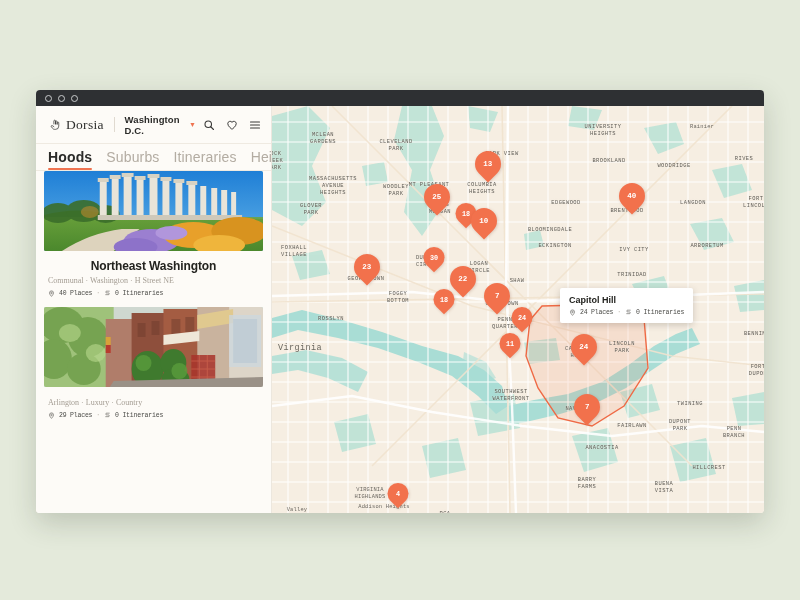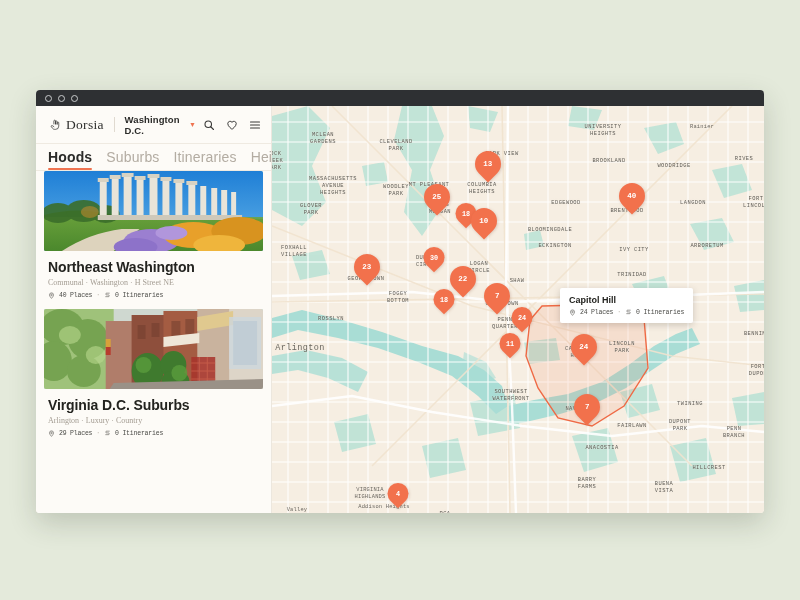--- a/index.html
+++ b/index.html
@@ -93,21 +93,21 @@
   }
 
   #list { flex: 1; overflow: hidden; background: #fdfbf7; padding: 0 8px; }
   .card { margin-bottom: 10px; }
   .thumb {
     width: 100%; height: 80px; border-radius: 2px;
     overflow: hidden; position: relative; background: #9cc;
   }
   .thumb svg { display: block; width: 100%; height: 100%; }
   .card-body { padding: 8px 4px 0; }
-  .card-title { font-size: 14px; font-weight: bold; color: #23231f; letter-spacing: -.1px; }
+  .card-title { font-size: 12px; font-weight: bold; color: #23231f; letter-spacing: -.1px; text-align: center; }
   .card-sub {
     font-family: "Liberation Serif", serif;
     font-size: 8px; color: #a49d93; margin-top: 3px;
   }
   .card-meta {
     margin-top: 5px; display: flex; align-items: center; gap: 4px;
     font-family: "Liberation Mono", monospace;
     font-size: 6.5px; color: #4a4a46; letter-spacing: -.2px;
   }
   .meta-sep { color: #bdb6ab; }
@@ -338,21 +338,20 @@
               <rect x="148" y="48" width="24" height="30" fill="#a8322a" opacity=".85"></rect>
               <g stroke="#d66b52" stroke-width="1" opacity=".6">
                 <path d="M148 54h24M148 62h24M148 70h24M156 48v30M164 48v30"></path>
               </g>
               <rect x="62" y="30" width="5" height="8" fill="#d8a13a"></rect>
               <rect x="62" y="38" width="5" height="8" fill="#b83c2e"></rect>
               <path d="M70 74 L220 70 L220 80 L66 80Z" fill="#9a9187"></path>
             </svg>
           </div>
           <div class="card-body">
-            <div class="card-title">Virginia D.C. Suburbs</div>
             <div class="card-sub">Arlington · Luxury · Country</div>
             <div class="card-meta">
               <svg class="mini" viewBox="0 0 24 24" fill="none" stroke="currentColor" stroke-width="2">
                 <path d="M12 22s7-7.1 7-12a7 7 0 1 0-14 0c0 4.9 7 12 7 12z"></path>
                   <circle cx="12" cy="10" r="2.6"></circle>
               </svg>
               <span>29 Places</span>
               <span class="meta-sep">·</span>
               <svg class="mini" viewBox="0 0 24 24" fill="none" stroke="currentColor" stroke-width="2" stroke-linecap="round">
                 <path d="M18 4H9a3 3 0 0 0 0 6h6a3 3 0 0 1 0 6H6"></path>
@@ -471,21 +470,21 @@
           <div class="mlabel" style="left: 207px; top: 162px;">LOGAN
 CIRCLE</div>
           <div class="mlabel" style="left: 245px; top: 175px;">SHAW</div>
           <div class="mlabel" style="left: 360px; top: 169px;">TRINIDAD</div>
           <div class="mlabel" style="left: 126px; top: 192px;">FOGGY
 BOTTOM</div>
           <div class="mlabel" style="left: 230px; top: 198px;">CHINATOWN</div>
           <div class="mlabel" style="left: 233px; top: 218px;">PENN
 QUARTER</div>
           <div class="mlabel" style="left: 59px; top: 213px;">ROSSLYN</div>
-          <div class="mlabel big" style="left: 28px; top: 242px;">Arlington</div>
+          <div class="mlabel big" style="left: 28px; top: 242px;">Virginia</div>
           <div class="mlabel" style="left: 306px; top: 247px;">CAPITOL
 HILL</div>
           <div class="mlabel" style="left: 350px; top: 242px;">LINCOLN
 PARK</div>
           <div class="mlabel" style="left: 483px; top: 228px;">BENNIN</div>
           <div class="mlabel" style="left: 239px; top: 290px;">SOUTHWEST
 WATERFRONT</div>
           <div class="mlabel" style="left: 310px; top: 303px;">NAVY YARD</div>
           <div class="mlabel" style="left: 486px; top: 265px;">FORT
 DUPON</div>

